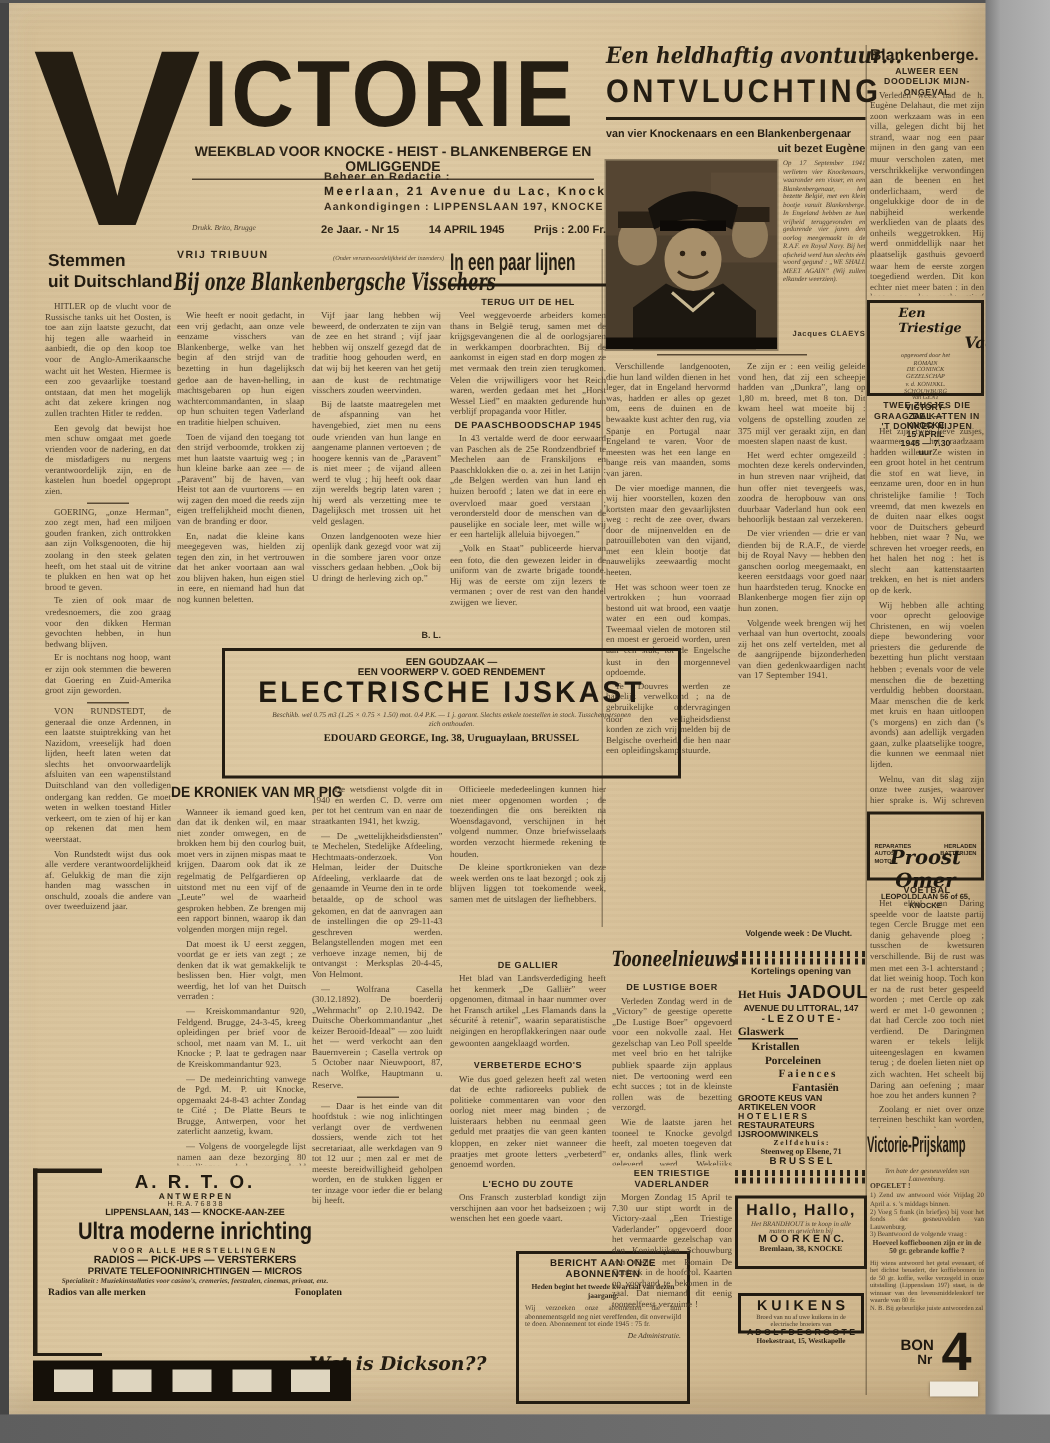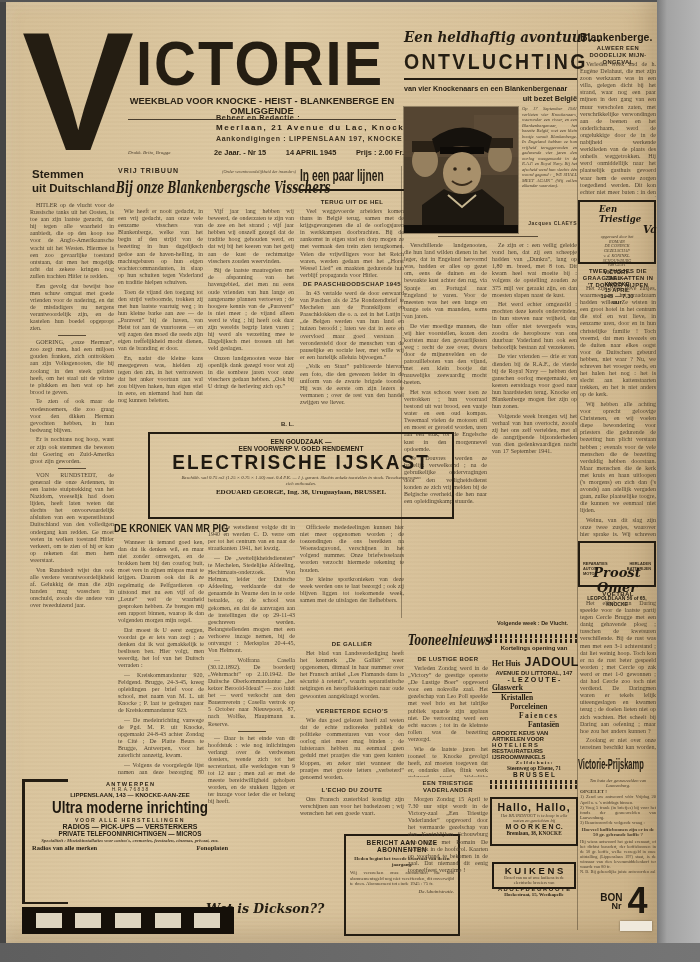--- a/index.html
+++ b/index.html
@@ -50,21 +50,21 @@
 <div class="abs sans" style="left:214px;top:148px;width:190px;display:flex;justify-content:space-between;font-size:7.4px;font-weight:bold;color:#2e2517;">
   <span>2e Jaar. - Nr 15</span>
   <span>14 APRIL 1945</span>
   <span>Prijs : 2.00 Fr.</span>
 </div>
 
 <div class="abs script ink nowrap" style="left:404px;top:28px;font-size:15px;transform:scaleX(.9);transform-origin:left top;">Een heldhaftig avontuur...</div>
 <div class="abs sans ink nowrap" style="left:404px;top:49px;font-size:19.5px;font-weight:900;letter-spacing:2.4px;transform:scale(1,1.12);transform-origin:left top;">ONTVLUCHTING</div>
 <div class="abs hrule" style="left:404px;top:78px;width:173px;height:2px;"></div>
 <div class="abs sans ink nowrap" style="left:404px;top:84px;font-size:7.4px;font-weight:bold;transform:scaleX(.97);transform-origin:left top;">van vier Knockenaars en een Blankenbergenaar</div>
-<div class="abs sans ink" style="left:404px;top:94px;width:173px;font-size:7.4px;font-weight:bold;text-align:right;">uit bezet België</div>
+<div class="abs sans ink" style="left:404px;top:94px;width:173px;font-size:7.4px;font-weight:bold;text-align:right;">uit bezet Eugène</div>
 
 <div class="abs" style="left:404px;top:107px;width:114px;height:126px;box-shadow:0 0 0 1px rgba(40,30,18,.4);">
   <svg width="114" height="126" viewBox="0 0 114 126">
     <rect width="114" height="126" fill="#4a3d2c"></rect>
     <rect x="0" y="0" width="114" height="50" fill="#5a4a36" opacity=".65"></rect>
     <rect x="70" y="8" width="44" height="60" fill="#63523c" opacity=".5"></rect>
     <ellipse cx="21" cy="54" rx="13" ry="16" fill="#96805f"></ellipse>
     <rect x="8" y="34" width="27" height="11" fill="#2a2116"></rect>
     <ellipse cx="96" cy="50" rx="12" ry="15" fill="#8f7a5a"></ellipse>
     <rect x="83" y="31" width="26" height="10" fill="#2a2116"></rect>
@@ -242,20 +242,21 @@
   <div class="c" style="font-size:4.3px;line-height:4.9px;color:#463a2a;">Broed van nu af uwe kuikens in de electrische broeiers van</div>
   <div class="sans c" style="font-size:5.8px;font-weight:bold;color:#241d12;">A D O L F   D E   G R O O T E</div>
   <div class="c" style="font-size:4.8px;font-weight:bold;color:#2b2215;">Hoekestraat, 15, Westkapelle</div>
 </div>
 
 <div class="abs" style="left:22px;top:779px;width:210px;height:125px;">
   <div class="abs" style="left:0;top:0;width:2.5px;height:100%;background:#241d12;"></div>
   <div class="abs" style="left:0;top:0;width:46px;height:2.5px;background:#241d12;"></div>
   <div class="abs" style="left:0;bottom:0;width:46px;height:2.5px;background:#241d12;"></div>
   <div style="padding:2px 4px 0 10px;">
+    <div class="sans c" style="font-size:12.5px;font-weight:800;letter-spacing:2px;color:#1f1910;">A. R. T. O.</div>
     <div class="sans c" style="font-size:5.6px;font-weight:bold;color:#2b2215;">A N T W E R P E N</div>
     <div class="sans c" style="font-size:4.8px;color:#3a2f20;">H. R. A.  7 6 8 3 8</div>
     <div class="sans c" style="font-size:6px;font-weight:bold;color:#2b2215;">LIPPENSLAAN, 143  —  KNOCKE-AAN-ZEE</div>
     <div class="sans c nowrap" style="font-size:16px;font-weight:900;transform:scaleX(.84);transform-origin:center top;color:#1f1910;margin-top:1px;">Ultra moderne inrichting</div>
     <div class="sans c" style="font-size:5.2px;font-weight:bold;letter-spacing:1.5px;color:#33291b;">VOOR ALLE HERSTELLINGEN</div>
     <div class="sans c" style="font-size:7px;font-weight:800;color:#241d12;">RADIOS   —   PICK-UPS   —   VERSTERKERS</div>
     <div class="sans c" style="font-size:6.3px;font-weight:800;color:#241d12;">PRIVATE TELEFOONINRICHTINGEN — MICROS</div>
     <div class="c" style="font-size:4.8px;line-height:5.4px;font-weight:bold;font-style:italic;color:#463a2a;margin-top:1px;">Specialiteit : Muziekinstallaties voor casino's, cremeries, feestzalen, cinemas, privaat, enz.</div>
     <div style="display:flex;justify-content:space-between;margin-top:1px;">
       <span style="font-size:6.5px;font-weight:bold;color:#241d12;">Radios van alle merken</span>

